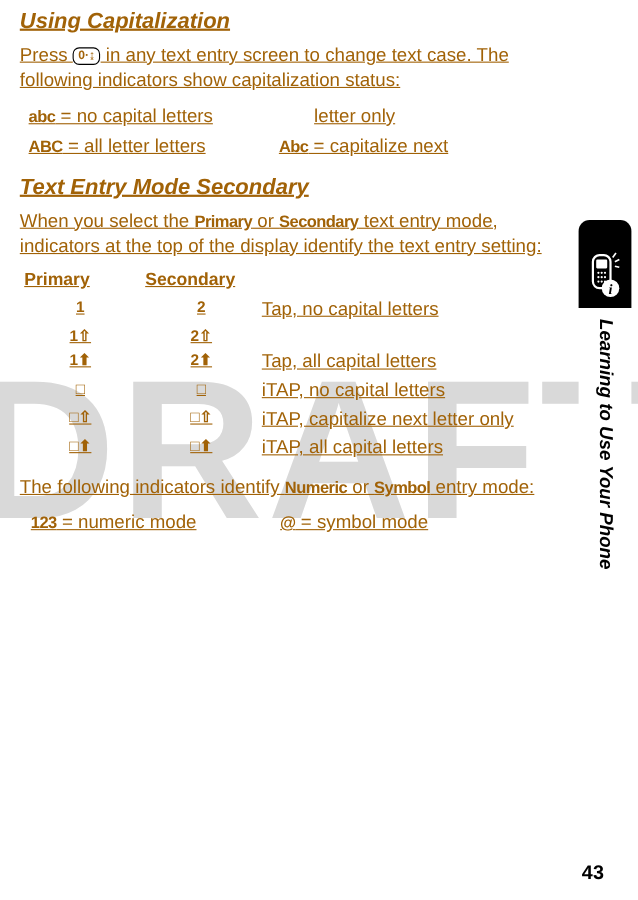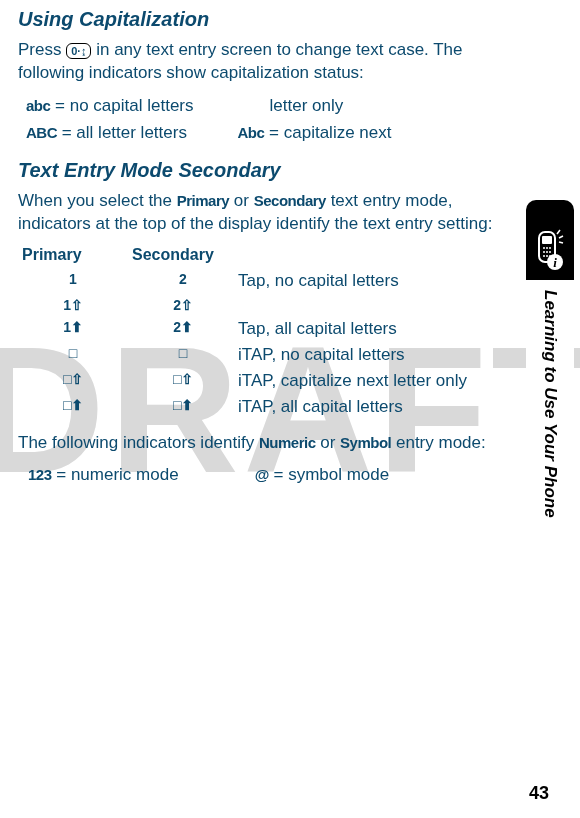--- a/index.html
+++ b/index.html
@@ -22,21 +22,22 @@
     font-family: Arial, sans-serif;
     letter-spacing: 4px;
     z-index: 0;
     pointer-events: none;
   }
   .content {
     position: relative;
     z-index: 1;
     padding: 8px 70px 0 18px;
     width: 100%;
-    color: #0c4a6e;
+    color: #a16207;
+    text-decoration: underline;
   }
   .side-tab {
     position: absolute;
     right: 6px;
     top: 200px;
     z-index: 2;
     display: flex;
     flex-direction: column;
     align-items: center;
   }
@@ -84,21 +85,21 @@
     border: 1px solid #000;
     border-radius: 6px;
     padding: 0 4px;
     font-size: 11px;
     font-weight: bold;
     vertical-align: middle;
     line-height: 14px;
   }
   .cap-row {
     display: flex;
-    gap: 44px;
+    gap: 60px;
     margin-bottom: 14px;
     padding-left: 8px;
   }
   .cap-col {
     display: flex;
     flex-direction: column;
     gap: 4px;
   }
   .cap-item {
     font-size: 17px;

